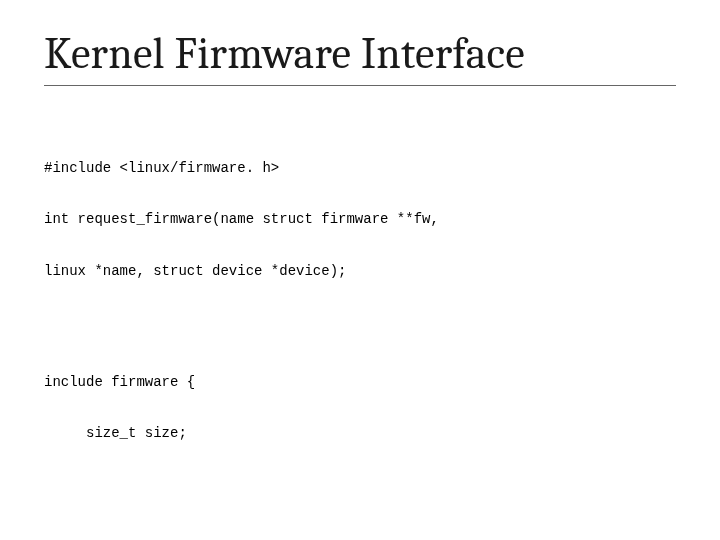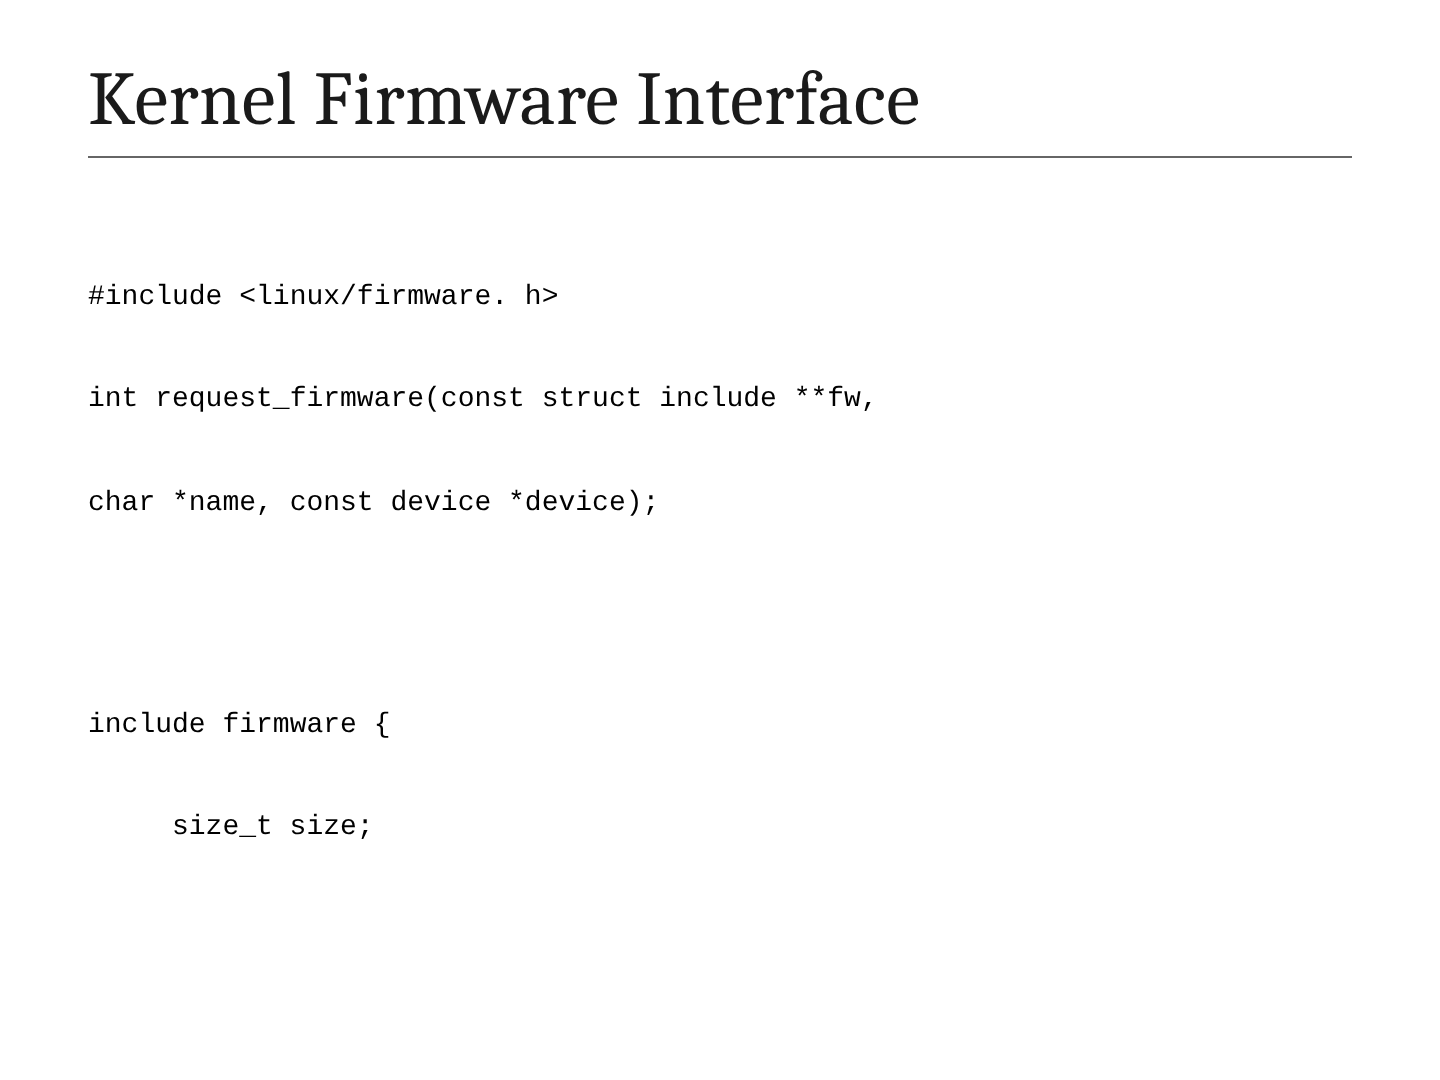--- a/index.html
+++ b/index.html
@@ -9,26 +9,26 @@
     background: #fff;
     font-family: Calibri, Arial, sans-serif;
     color: #000;
     overflow: hidden;
   }
   .slide {
     padding: 28px 44px 0 44px;
   }
   .title {
     font-family: Cambria, Georgia, 'Times New Roman', serif;
-    font-size: 38px;
+    font-size: 44px;
     font-weight: 400;
     color: #1a1a1a;
     border-bottom: 1px solid #666;
     padding-bottom: 6px;
-    margin-bottom: 28px;
+    margin-bottom: 40px;
     letter-spacing: 0.2px;
   }
   .code {
     font-family: Liberation Mono, monospace;
     font-size: 14px;
     line-height: 1.22;
     white-space: pre-wrap;
     margin-bottom: 24px;
   }
   .code-block2 {
@@ -39,22 +39,22 @@
 </style>
 </head>
 <body>
 
 <div class="slide">
 
   <h1 class="title">Kernel Firmware Interface</h1>
 
   <div class="code">
     <div>#include &lt;linux/firmware. h&gt;</div>
-    <div>int request_firmware(const struct include **fw,</div>
-    <div>char *name, const device *device);</div>
+    <div>int request_firmware(name struct firmware **fw,</div>
+    <div>linux *name, struct device *device);</div>
   </div>
 
   <div class="code code-block2">
     <div>include firmware {</div>
     <div class="indent">size_t size;</div>
     
     
   </div>
 
 </div>

